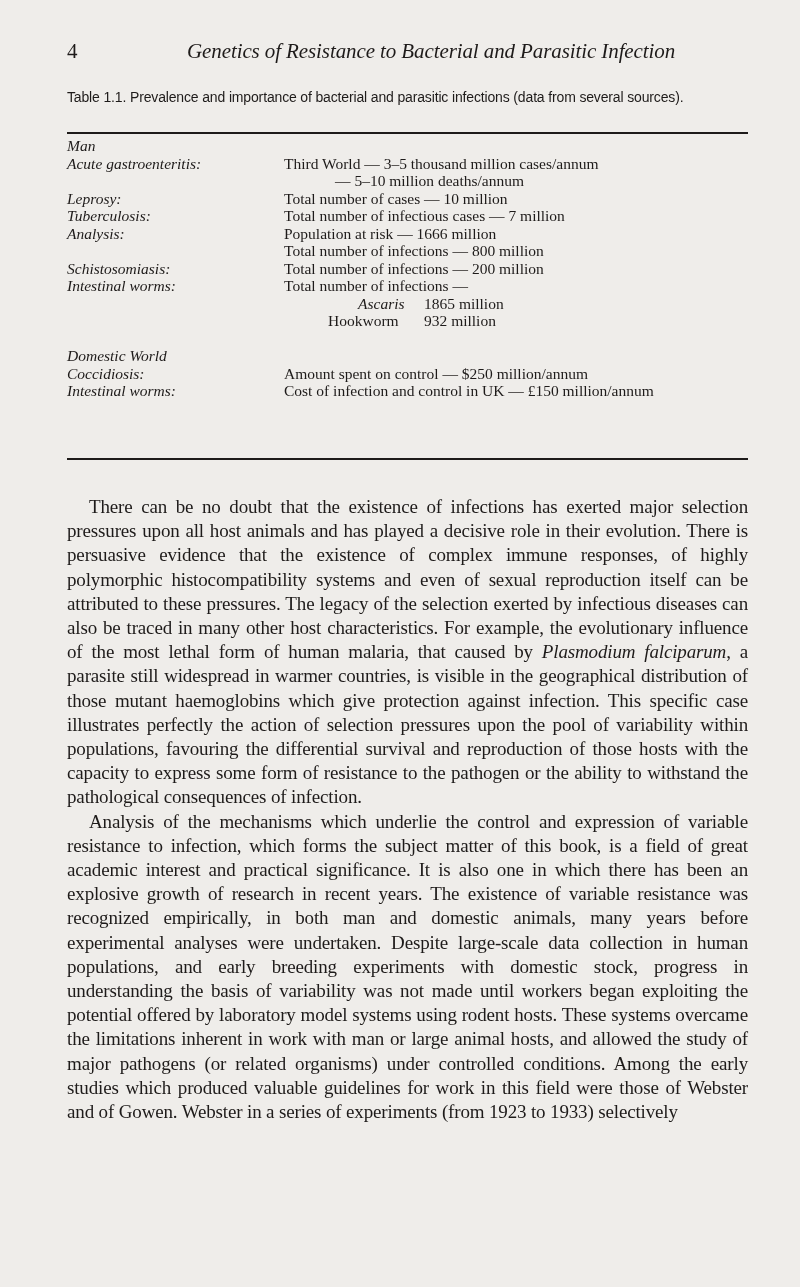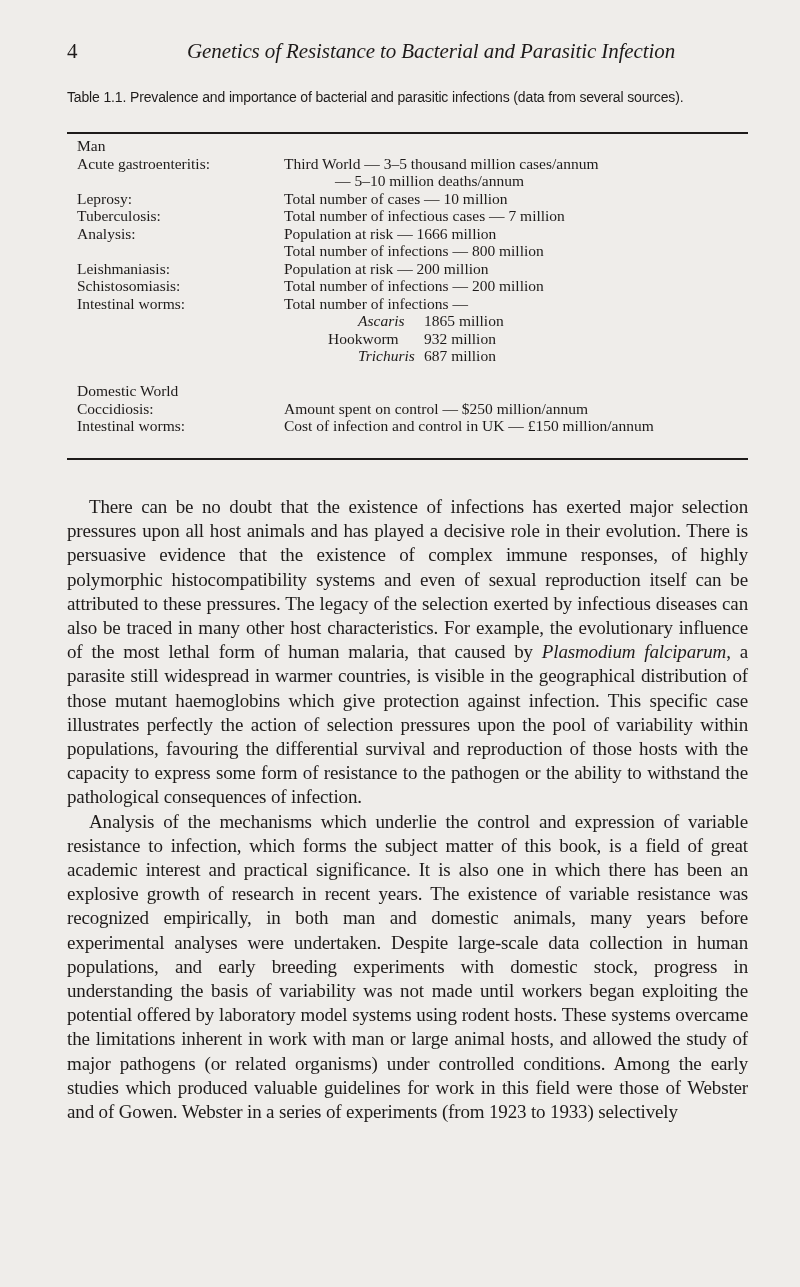--- a/index.html
+++ b/index.html
@@ -25,21 +25,21 @@
       white-space: nowrap;
     }
     .rule { position: absolute; left: 67px; width: 681px; height: 2px; background: #1e1b1a; }
     .rule.top { top: 132px; }
     .rule.bottom { top: 458px; }
     .tbl {
       position: absolute; top: 137px; left: 67px; width: 690px;
       font-size: 15.5px; line-height: 17.5px;
     }
     .trow { position: relative; height: 17.5px; white-space: nowrap; }
-    .tlabel { position: absolute; left: 10px; top: 0; }
+    .tlabel { position: absolute; left: 0; top: 0; font-style: italic; }
     .tval { position: absolute; left: 217px; top: 0; }
     .tval.indent { left: 261px; }
     .sub-name { position: absolute; left: 261px; top: 0; }
     .sub-name.it { font-style: italic; margin-left: 30px; }
     .sub-val { position: absolute; left: 357px; top: 0; }
     .gap { height: 17.5px; }
     .body-text {
       position: absolute; top: 495px; left: 67px; width: 681px;
       font-size: 19px; line-height: 24.2px;
       text-align: justify; letter-spacing: -0.15px;
@@ -81,42 +81,34 @@
       <span class="tval">Total number of infectious cases — 7 million</span>
     </div>
     <div class="trow">
       <span class="tlabel">Analysis:</span>
       <span class="tval">Population at risk — 1666 million</span>
     </div>
     <div class="trow">
       <span class="tval">Total number of infections — 800 million</span>
     </div>
     <div class="trow">
-      <span class="tlabel">Leishmaniasis:</span>
-      <span class="tval">Population at risk — 200 million</span>
-    </div>
-    <div class="trow">
       <span class="tlabel">Schistosomiasis:</span>
       <span class="tval">Total number of infections — 200 million</span>
     </div>
     <div class="trow">
       <span class="tlabel">Intestinal worms:</span>
       <span class="tval">Total number of infections —</span>
     </div>
     <div class="trow">
       <span class="sub-name it">Ascaris</span>
       <span class="sub-val">1865 million</span>
     </div>
     <div class="trow">
       <span class="sub-name">Hookworm</span>
       <span class="sub-val">932 million</span>
-    </div>
-    <div class="trow">
-      <span class="sub-name it">Trichuris</span>
-      <span class="sub-val">687 million</span>
     </div>
     <div class="gap"></div>
     <div class="trow">
       <span class="tlabel">Domestic World</span>
     </div>
     <div class="trow">
       <span class="tlabel">Coccidiosis:</span>
       <span class="tval">Amount spent on control — $250 million/annum</span>
     </div>
     <div class="trow">

